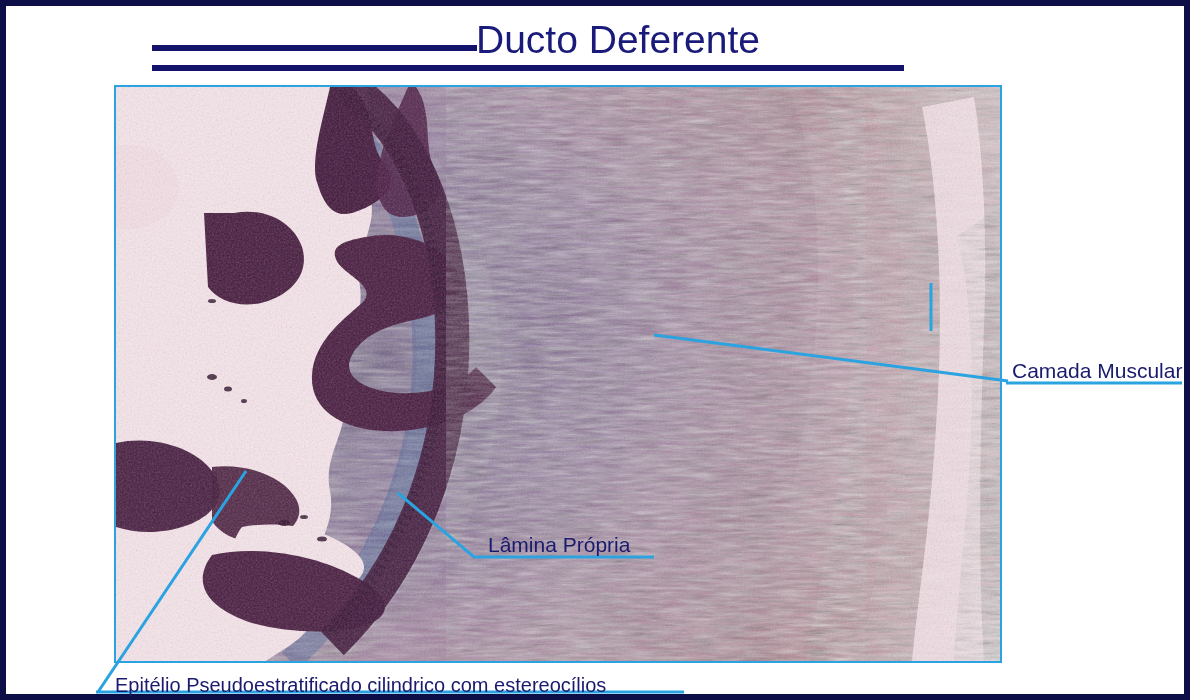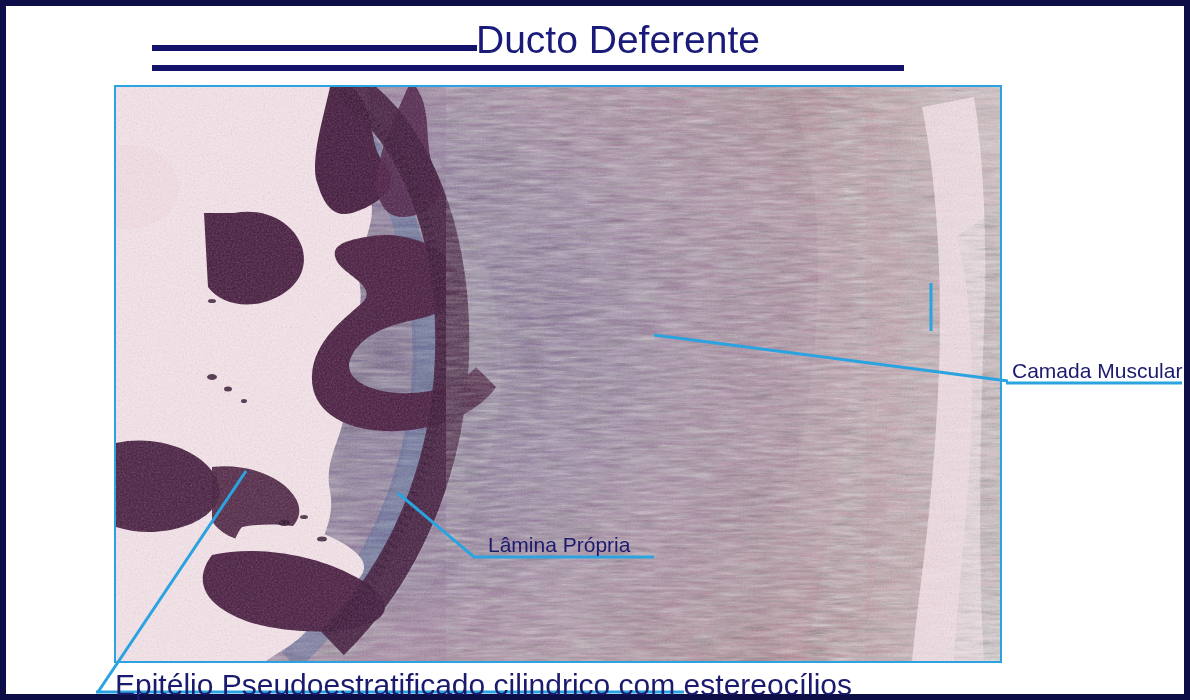--- a/index.html
+++ b/index.html
@@ -100,21 +100,21 @@
   }
   #label-lamina-propria {
     left: 482px;
     top: 526px;
     font-size: 21px;
     line-height: 25px;
   }
   #label-epitelio {
     left: 109px;
     top: 666px;
-    font-size: 30px;
+    font-size: 20px;
     line-height: 26px;
   }
 </style>
 </head>
 <body>
 
 <div id="slide">
 
   <div id="title-block">
     <div id="title-rule-left"></div>

